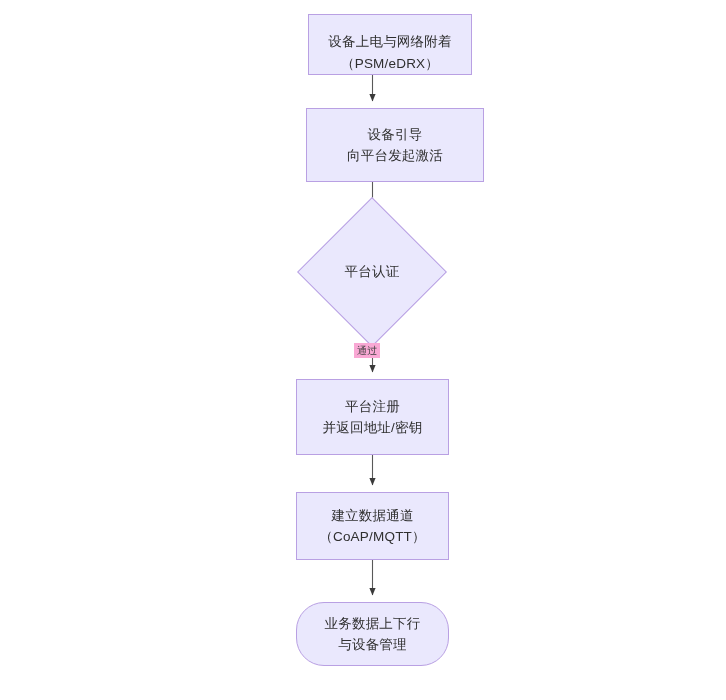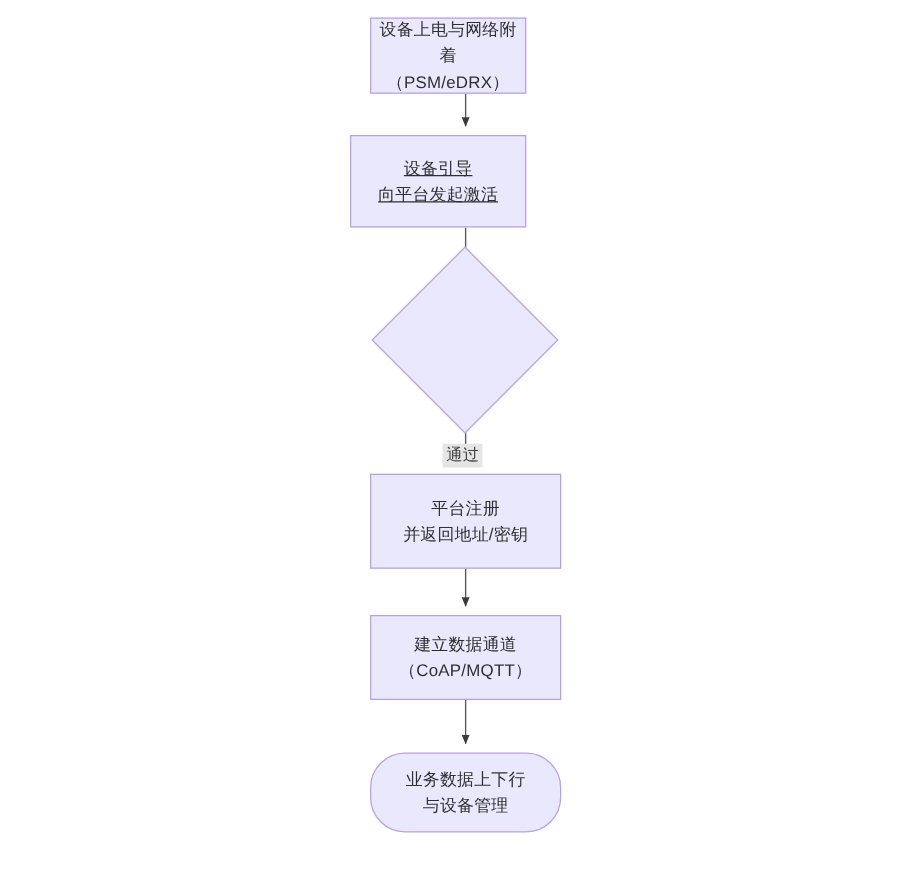--- a/index.html
+++ b/index.html
@@ -62,59 +62,61 @@
   .edge-svg {
     position: absolute;
     left: 0;
     top: 0;
     width: 726px;
     height: 700px;
     pointer-events: none;
   }
   .edge-label {
     position: absolute;
-    font-size: 13px;
+    font-size: 10px;
     color: #404040;
-    background: #e5e5e5;
+    background: #f9a8d4;
     padding: 1px 3px;
     line-height: 1.3;
     white-space: nowrap;
     letter-spacing: 0.2px;
-    margin-top: 12px;
   }
 </style>
 </head>
 <body>
 
 <div id="canvas">
 
   <svg class="edge-svg" viewBox="0 0 726 700" xmlns="http://www.w3.org/2000/svg">
     <defs>
       <marker id="arrowhead" markerWidth="9" markerHeight="9" refX="7.2" refY="3.2" orient="auto" markerUnits="userSpaceOnUse">
         <path d="M0,0 L7.6,3.2 L0,6.4 z" fill="#3a3a3a"></path>
       </marker>
     </defs>
     <line x1="372.5" y1="75" x2="372.5" y2="101" stroke="#595959" stroke-width="1.1" marker-end="url(#arrowhead)"></line>
     <line x1="372.5" y1="182" x2="372.5" y2="215" stroke="#595959" stroke-width="1.1" marker-end="url(#arrowhead)"></line>
     <line x1="372.5" y1="322" x2="372.5" y2="372" stroke="#595959" stroke-width="1.1" marker-end="url(#arrowhead)"></line>
     <line x1="372.5" y1="455" x2="372.5" y2="485" stroke="#595959" stroke-width="1.1" marker-end="url(#arrowhead)"></line>
     <line x1="372.5" y1="560" x2="372.5" y2="595" stroke="#595959" stroke-width="1.1" marker-end="url(#arrowhead)"></line>
   </svg>
 
-  <div class="node" style="left:296px; top:14px; width:125px; height:61px;">
+  <div class="node" style="left:308px; top:14px; width:164px; height:61px;align-items:flex-end;">
     <span class="node-text">设备上电与网络附着
 （PSM/eDRX）</span>
   </div>
 
-  <div class="node" style="left:280px; top:108px; width:141px; height:74px;text-decoration:underline;">
+  <div class="node" style="left:306px; top:108px; width:178px; height:74px;">
     <span class="node-text">设备引导
 向平台发起激活</span>
   </div>
 
   <div class="decision" style="left:319px; top:219px;"></div>
+  <div class="decision-label" style="left:319px; top:219px; width:106px; height:106px;">
+    <span>平台认证</span>
+  </div>
 
   <div class="edge-label" style="left:354px; top:343px;">
     <span>通过</span>
   </div>
 
   <div class="node" style="left:296px; top:492px; width:153px; height:68px;">
     <span class="node-text">建立数据通道
 （CoAP/MQTT）</span>
   </div>
 

